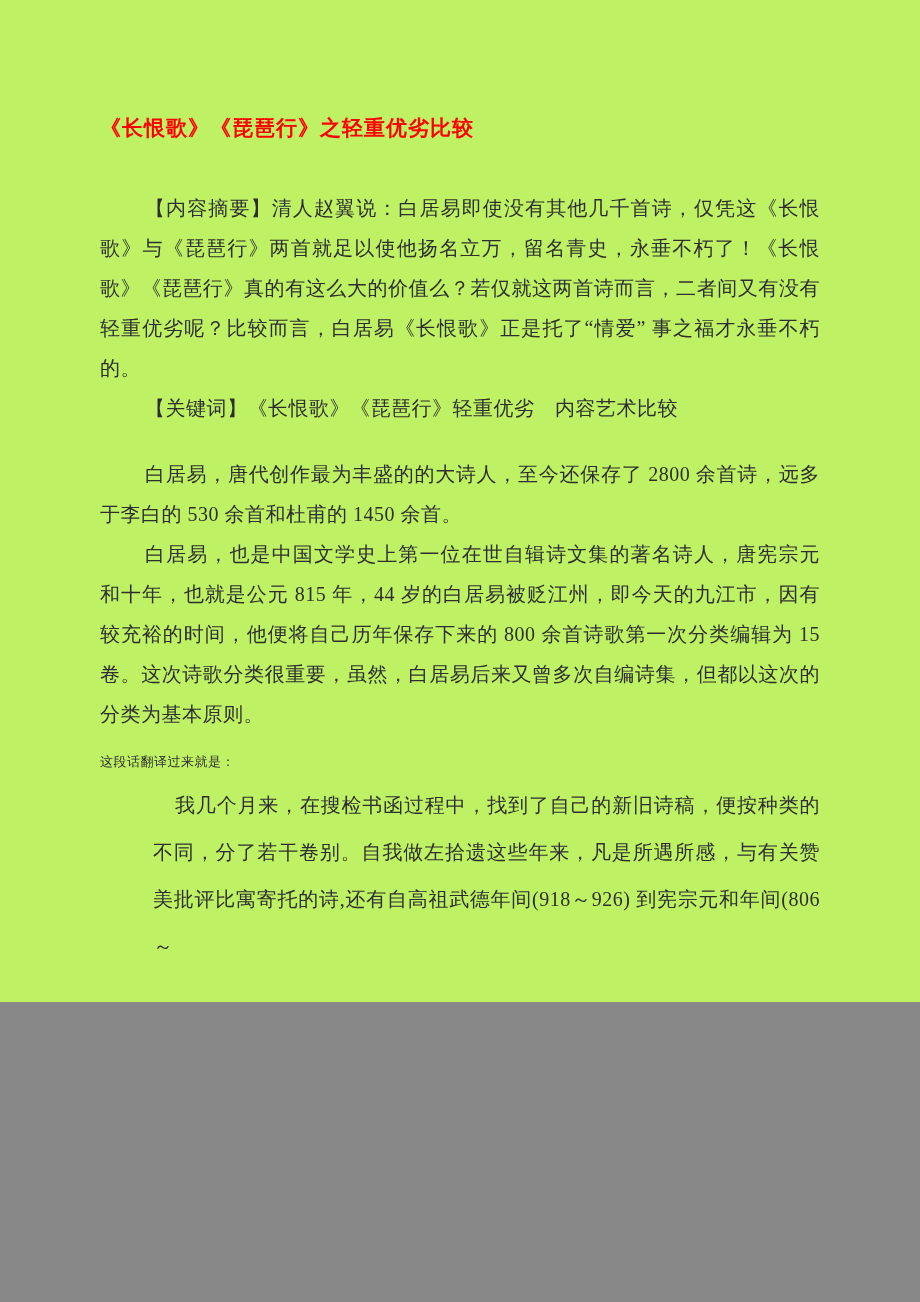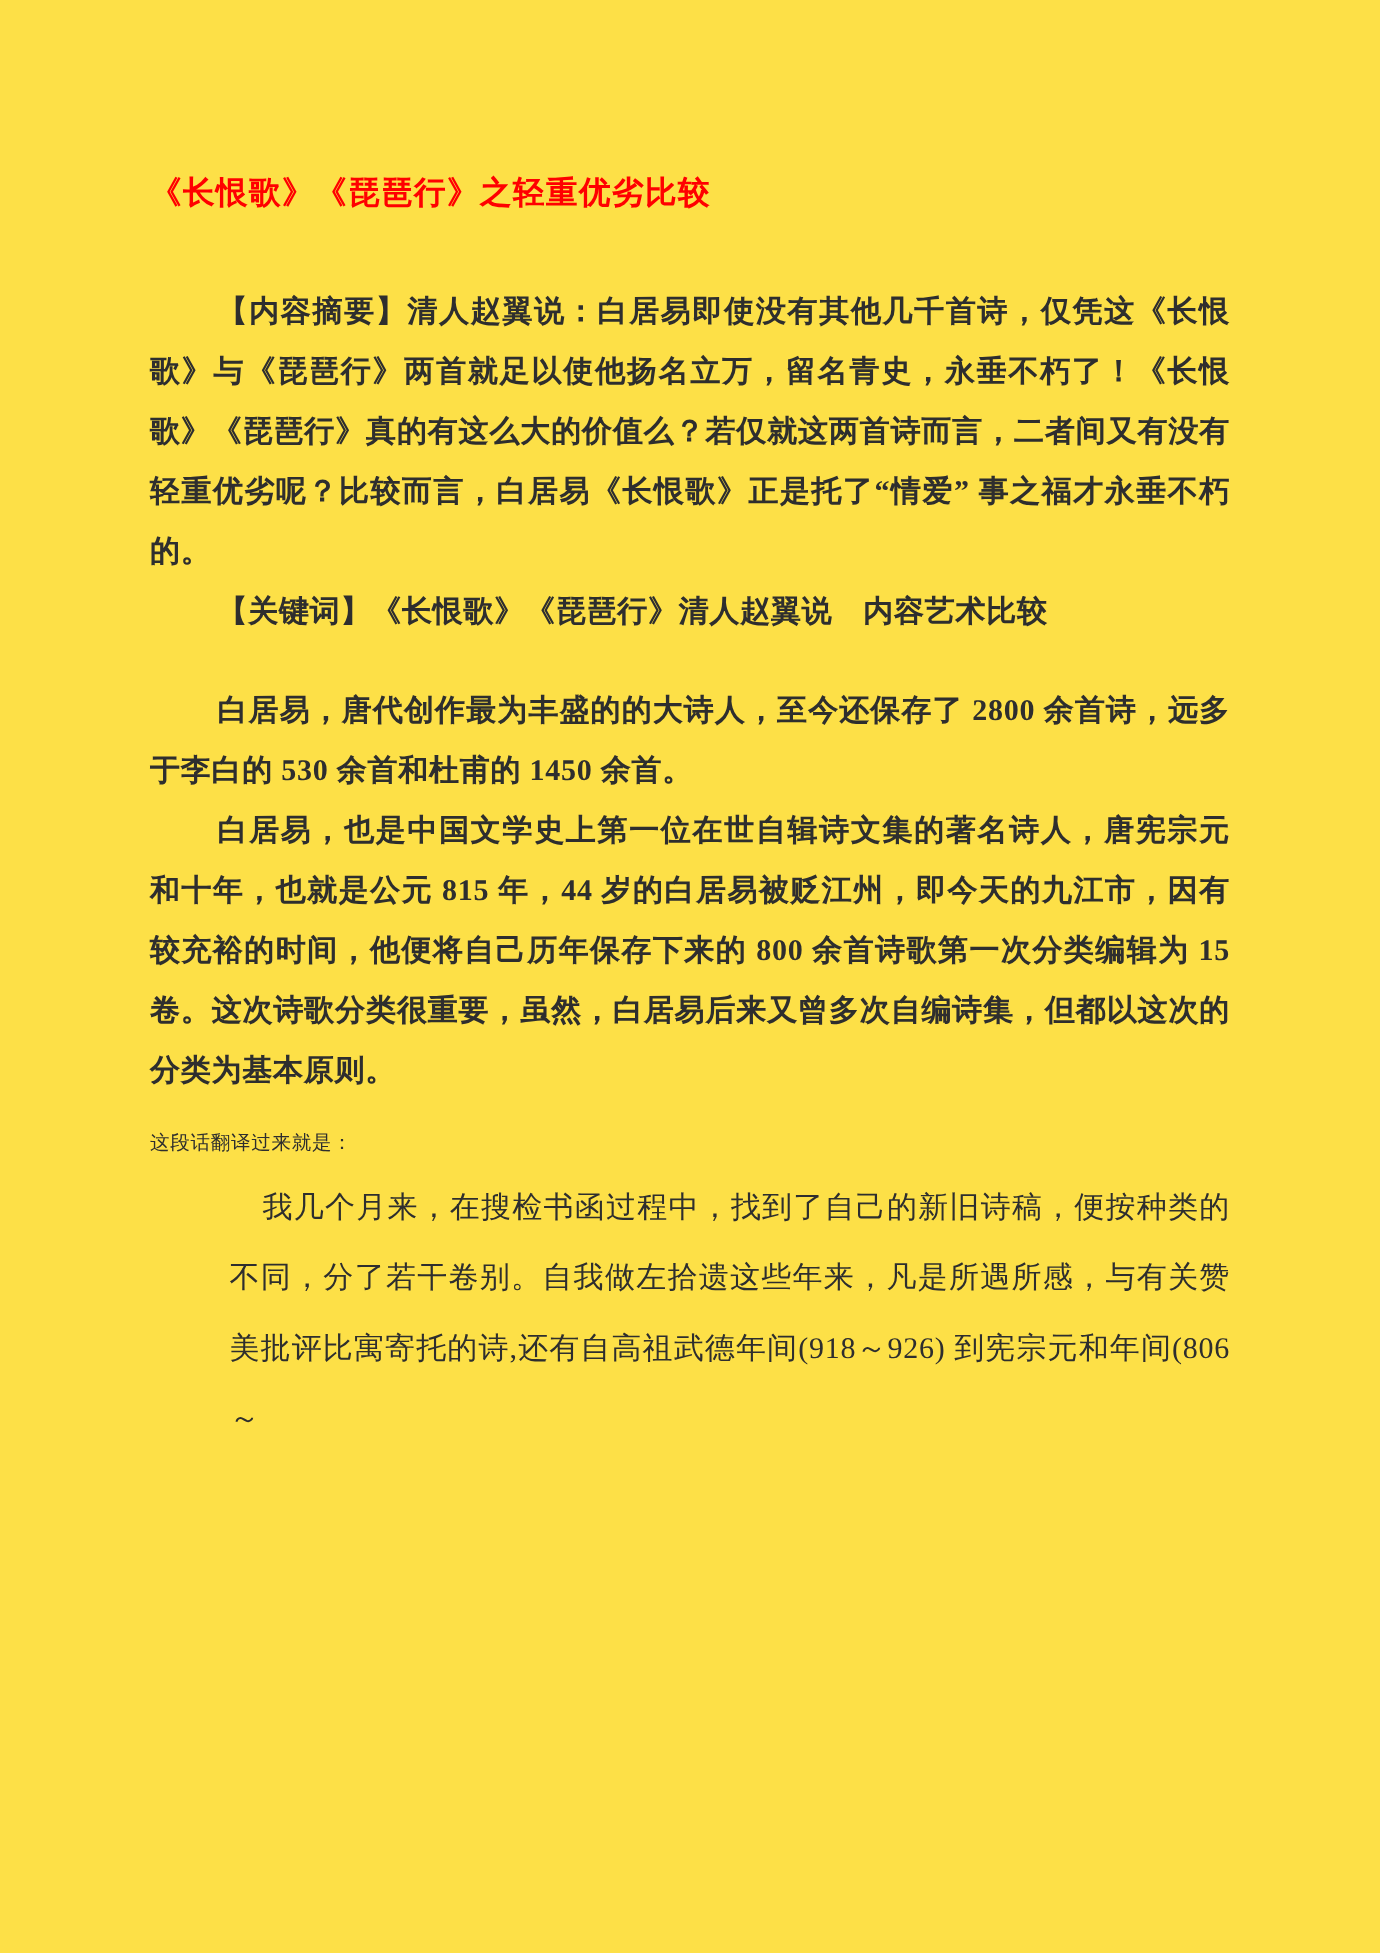--- a/index.html
+++ b/index.html
@@ -1,18 +1,18 @@
 <!DOCTYPE html>
 <html><head>
 <meta charset="utf-8">
 <style>
   html,body { margin:0; padding:0; background:#888; }
   .page {
-    width:920px; height:1302px;
-    background:#fde047;
+    width:920px; height:1002px;
+    background:#bef264;
     margin:0 auto;
     position:relative;
     overflow:hidden;
     font-family:"Liberation Serif","DejaVu Serif",serif;
     color:#2e2e2e;
   }
   .content { padding:112px 100px 0 100px; }
   .doc-title {
     font-size:21px;
     font-weight:bold;
@@ -21,21 +21,21 @@
     line-height:32px;
     letter-spacing:1px;
   }
   .para {
     font-size:20px;
     line-height:40px;
     margin:0;
     text-align:justify;
     letter-spacing:0.5px;
   }
-  .indent { text-indent:45px;font-weight:bold; }
+  .indent { text-indent:45px; }
   .keywords { margin-bottom:26px; }
   .quote {
     font-family:"Liberation Sans","DejaVu Sans",sans-serif;
     font-weight:bold;
     font-size:19px;
     line-height:39px;
     color:#222222;
     margin:0 0 0 60px;
     text-indent:28px;
     text-align:justify;
@@ -59,21 +59,21 @@
 </head>
 <body>
 
 <div class="page">
   <div class="content">
 
     <h1 class="doc-title">《长恨歌》《琵琶行》之轻重优劣比较</h1>
 
     <p class="para indent">【内容摘要】清人赵翼说：白居易即使没有其他几千首诗，仅凭这《长恨歌》与《琵琶行》两首就足以使他扬名立万，留名青史，永垂不朽了！《长恨歌》《琵琶行》真的有这么大的价值么？若仅就这两首诗而言，二者间又有没有轻重优劣呢？比较而言，白居易《长恨歌》正是托了“情爱” 事之福才永垂不朽的。</p>
 
-    <p class="para indent keywords">【关键词】《长恨歌》《琵琶行》清人赵翼说　内容艺术比较</p>
+    <p class="para indent keywords">【关键词】《长恨歌》《琵琶行》轻重优劣　内容艺术比较</p>
 
     <p class="para indent">白居易，唐代创作最为丰盛的的大诗人，至今还保存了 2800 余首诗，远多于李白的 530 余首和杜甫的 1450 余首。</p>
 
     <p class="para indent">白居易，也是中国文学史上第一位在世自辑诗文集的著名诗人，唐宪宗元和十年，也就是公元 815 年，44 岁的白居易被贬江州，即今天的九江市，因有较充裕的时间，他便将自己历年保存下来的 800 余首诗歌第一次分类编辑为 15 卷。这次诗歌分类很重要，虽然，白居易后来又曾多次自编诗集，但都以这次的分类为基本原则。</p>
 
 
 
     <p class="para t-lead">这段话翻译过来就是：</p>
 
     <p class="translation">我几个月来，在搜检书函过程中，找到了自己的新旧诗稿，便按种类的不同，分了若干卷别。自我做左拾遗这些年来，凡是所遇所感，与有关赞美批评比寓寄托的诗,还有自高祖武德年间(918～926) 到宪宗元和年间(806～</p>

